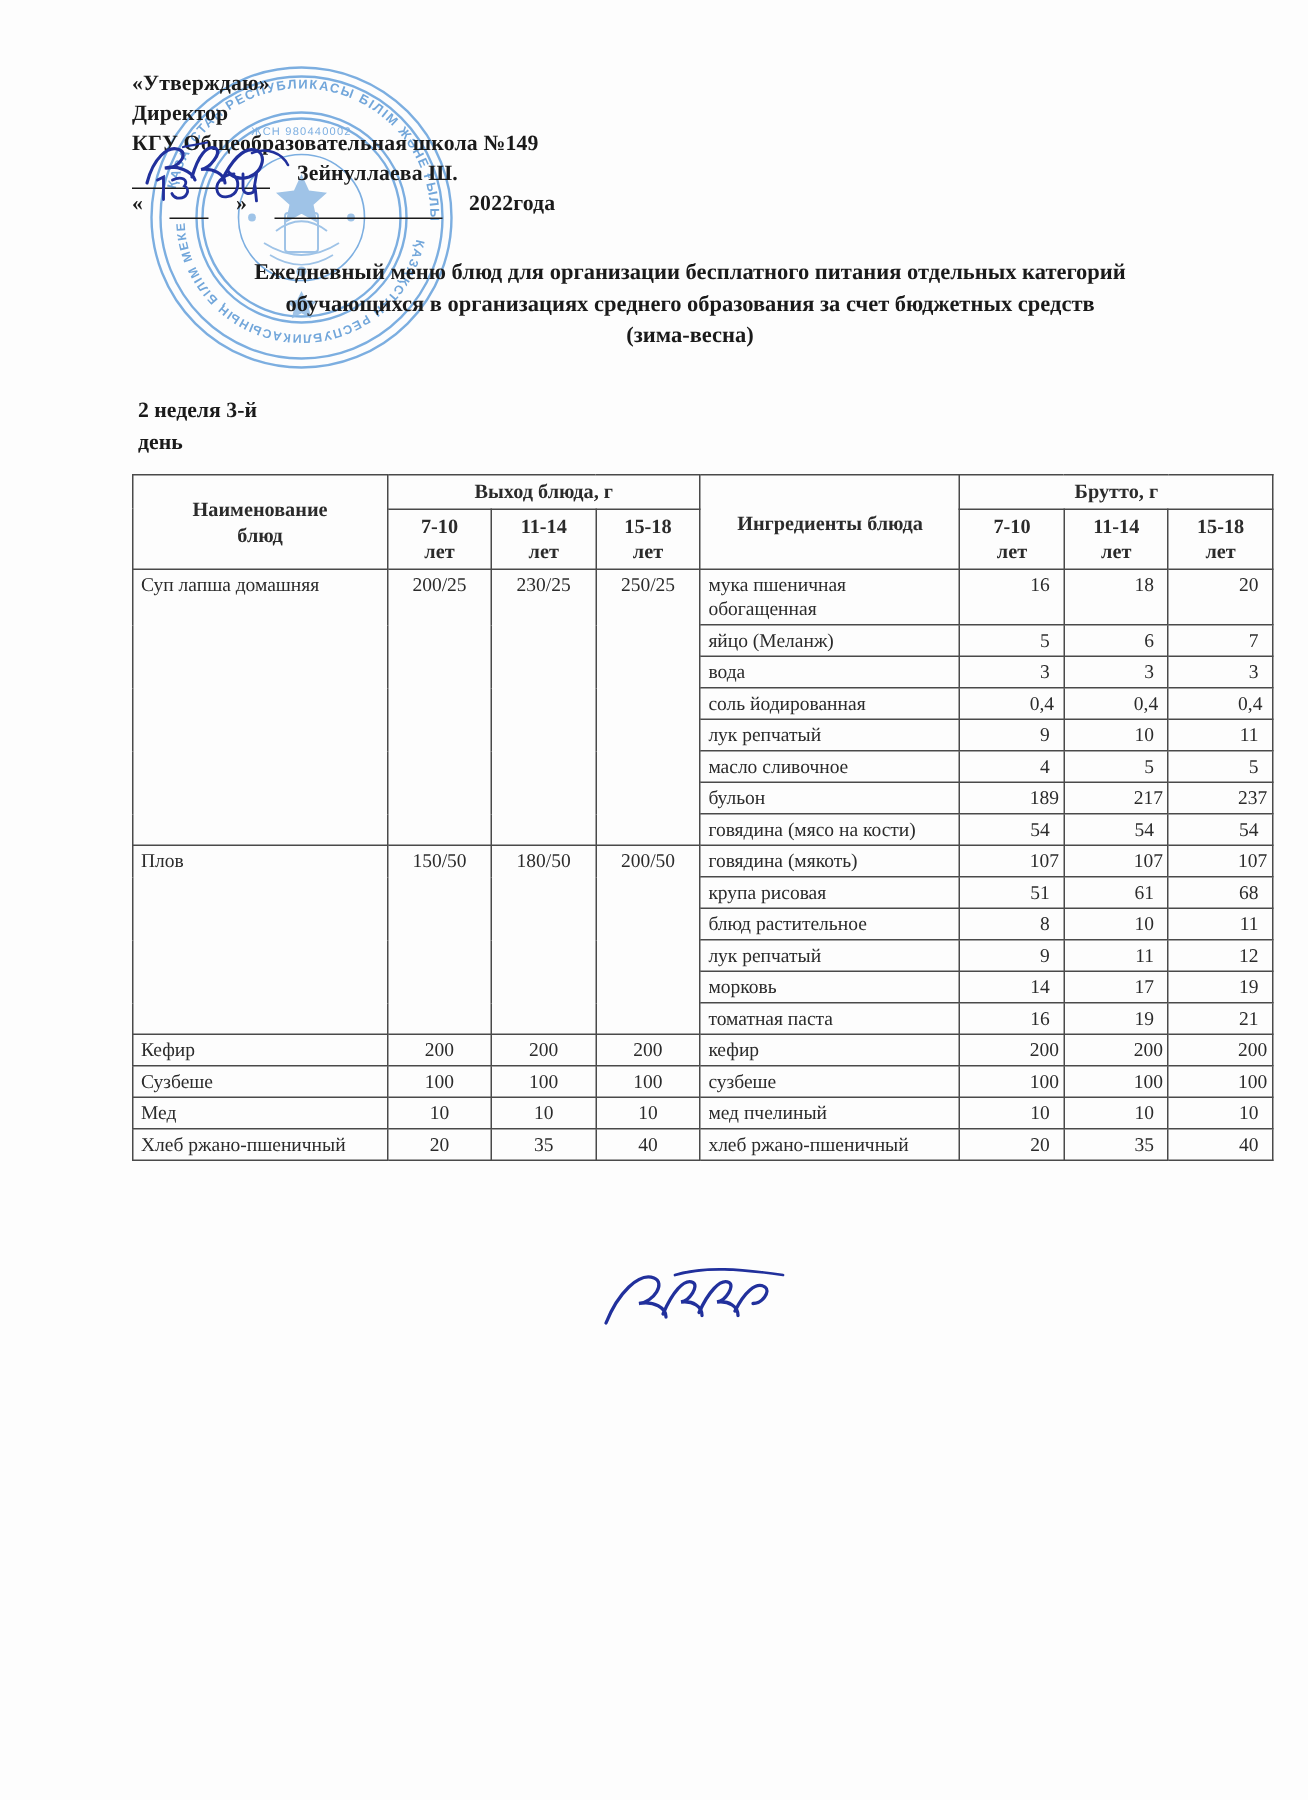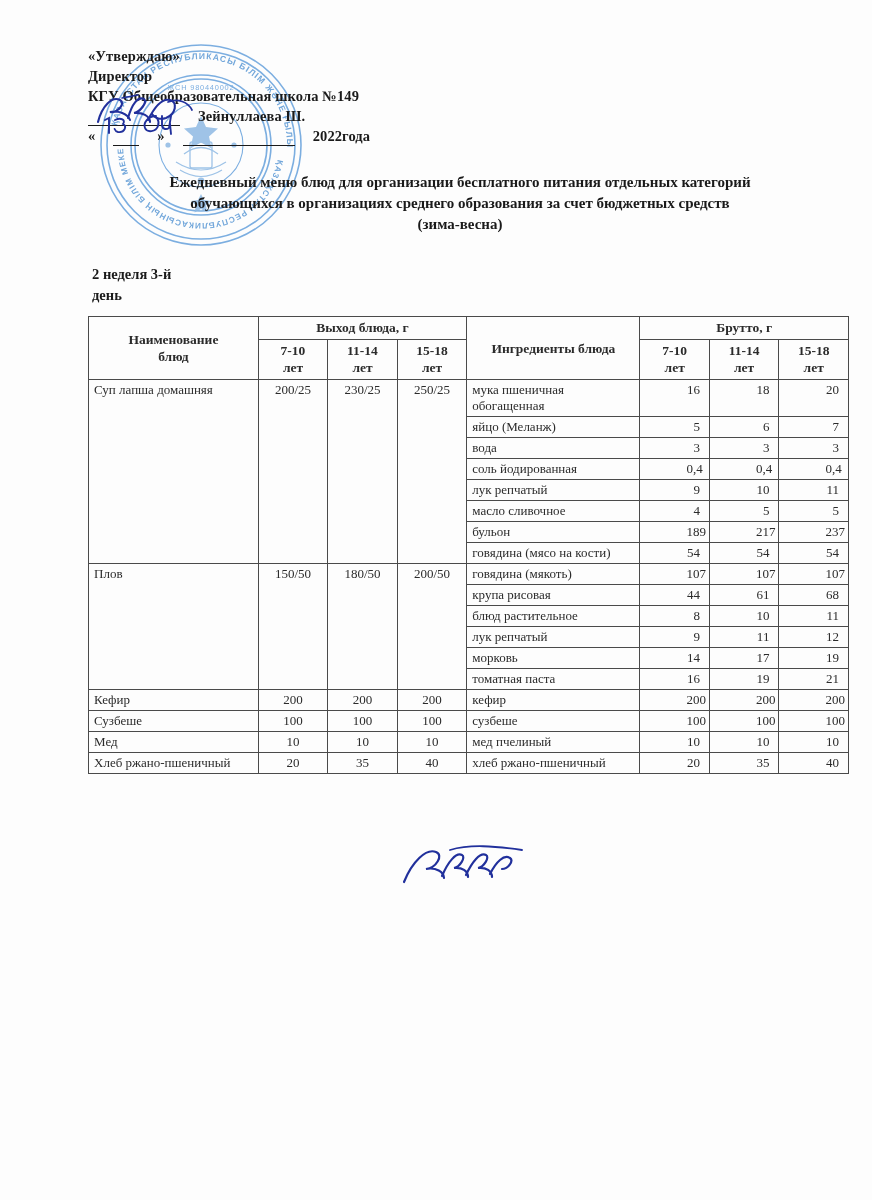--- a/index.html
+++ b/index.html
@@ -322,21 +322,21 @@
           <td class="out-val" rowspan="6">150/50</td>
           <td class="out-val" rowspan="6">180/50</td>
           <td class="out-val" rowspan="6">200/50</td>
           <td class="ing-name">говядина (мякоть)</td>
           <td class="brutto-val">107</td>
           <td class="brutto-val">107</td>
           <td class="brutto-val">107</td>
         </tr>
         <tr>
           <td class="ing-name">крупа рисовая</td>
-          <td class="brutto-val">44</td>
+          <td class="brutto-val">51</td>
           <td class="brutto-val">61</td>
           <td class="brutto-val">68</td>
         </tr>
         <tr>
           <td class="ing-name">блюд растительное</td>
           <td class="brutto-val">8</td>
           <td class="brutto-val">10</td>
           <td class="brutto-val">11</td>
         </tr>
         <tr>

